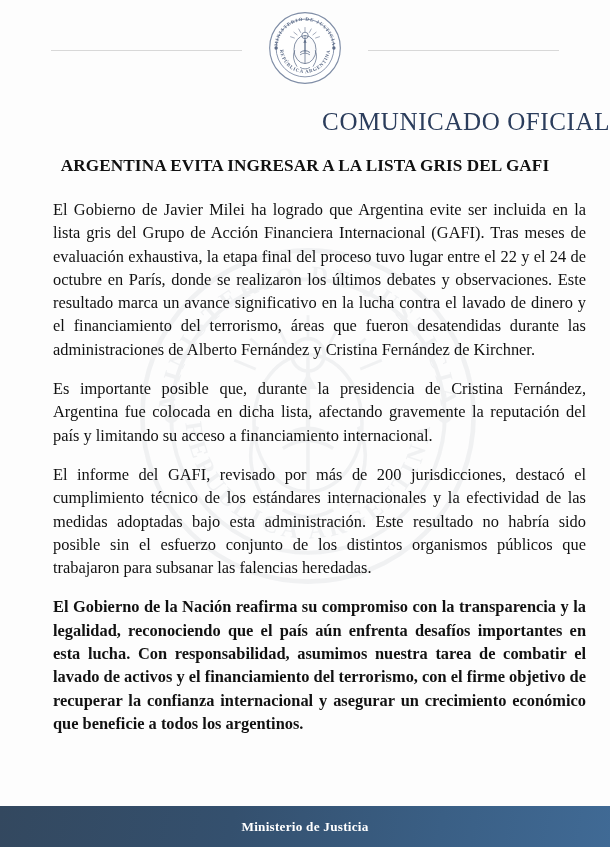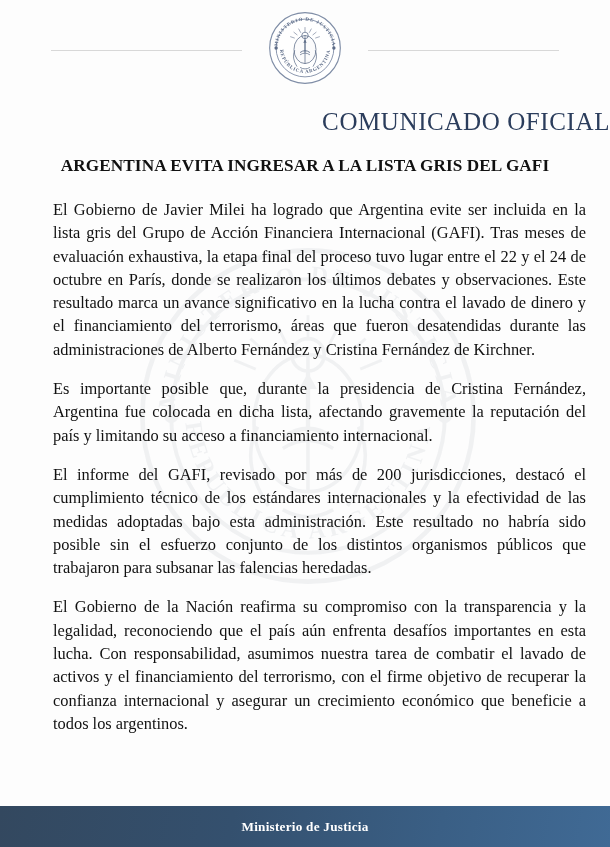--- a/index.html
+++ b/index.html
@@ -95,21 +95,21 @@
   }
   .body-text p {
     margin: 0 0 16px 0;
     text-align: justify;
     text-justify: inter-word;
     font-size: 16.4px;
     line-height: 1.42;
     color: #111111;
     font-family: "Liberation Serif", "DejaVu Serif", serif;
   }
-  .body-text p:last-child { margin-bottom: 0; }
+  .body-text p:last-child { margin-bottom: 0; font-weight: bold; }
 
   
   .footer {
     position: absolute;
     left: 0;
     bottom: 0;
     width: 610px;
     height: 41px;
     background: linear-gradient(100deg, #33485f 0%, #34506e 38%, #3a5f85 72%, #406a95 100%);
     display: flex;

